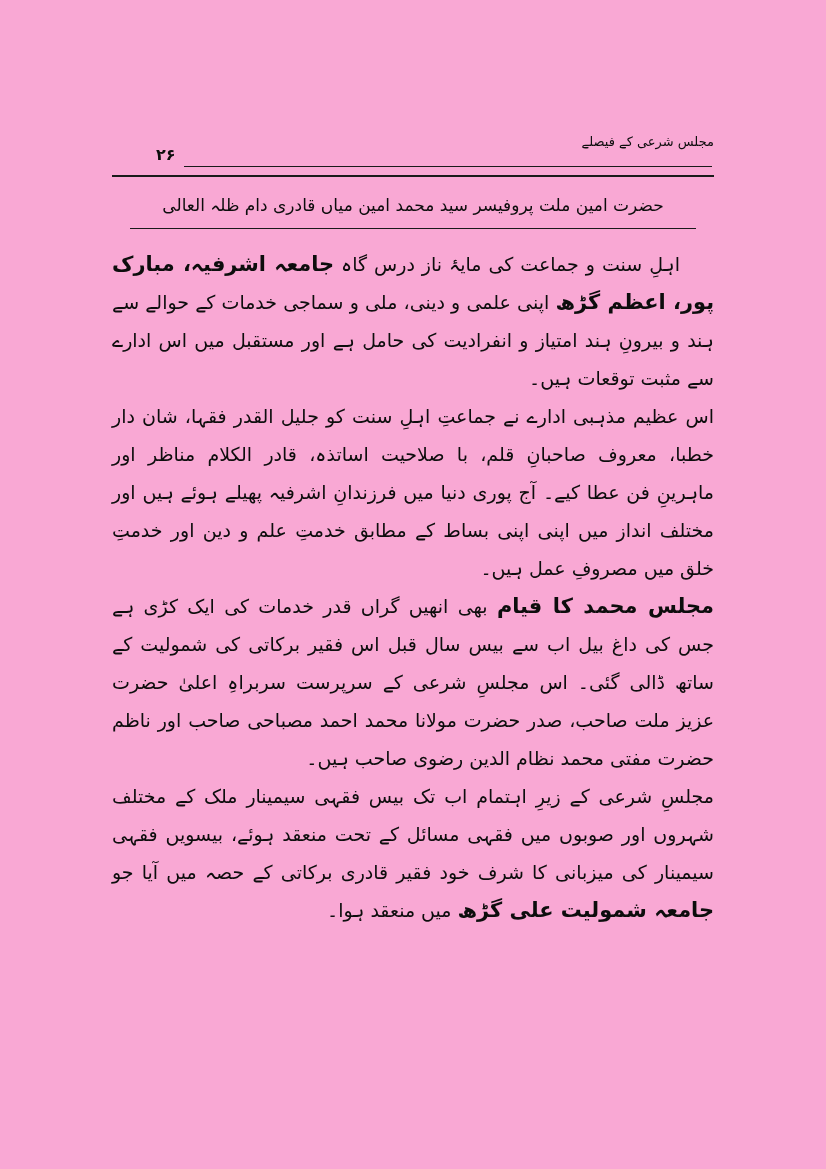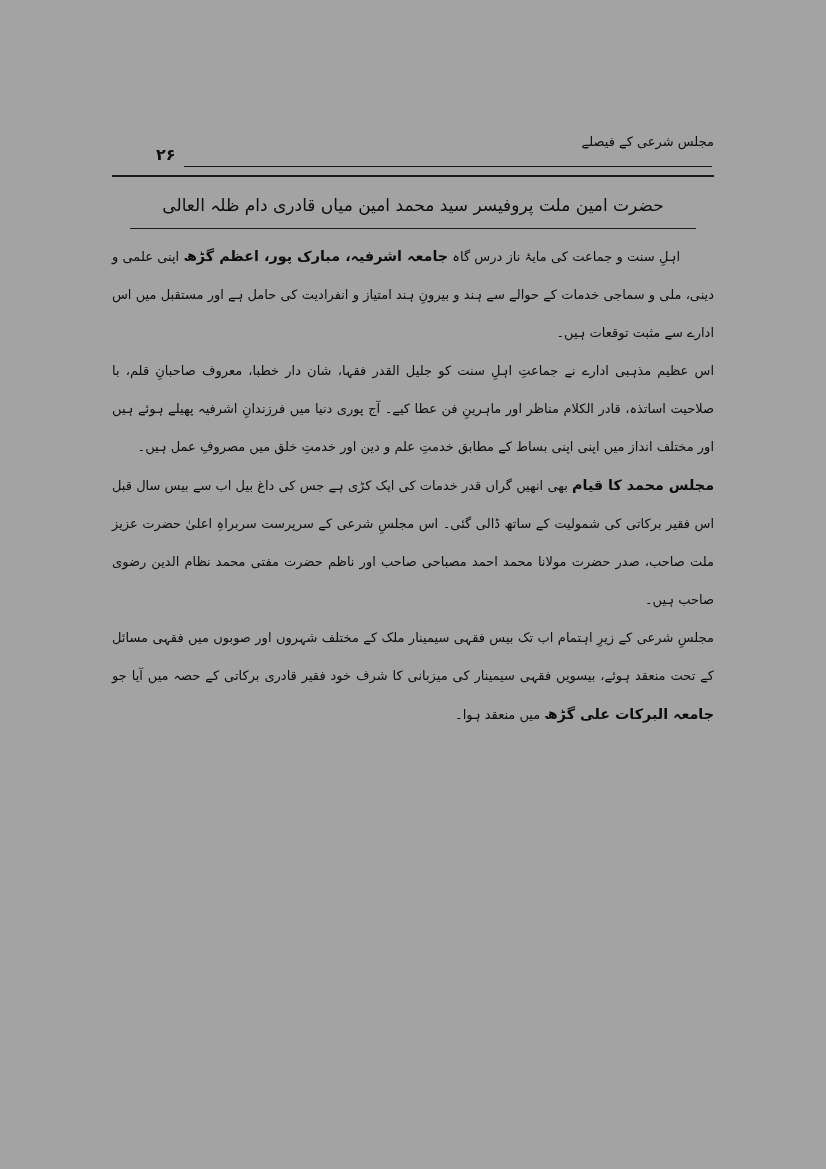--- a/index.html
+++ b/index.html
@@ -4,21 +4,21 @@
 <style>
   html, body {
     margin: 0;
     padding: 0;
     background: #ffffff;
   }
   .page {
     position: relative;
     width: 826px;
     height: 1169px;
-    background: #a3a3a3;
+    background: #f9a8d4;
     color: #0d0d0d;
     direction: rtl;
     font-family: "DejaVu Sans", sans-serif;
     overflow: hidden;
   }
   .content {
     position: absolute;
     top: 138px;
     right: 112px;
     width: 602px;
@@ -82,22 +82,22 @@
   }
   .subtitle.first { margin-top: 9px; }
   .subtitle-rule {
     border: none;
     border-top: 1.4px solid #1a1a1a;
     margin: 7px auto 0 auto;
     width: 94%;
   }
   
   .body-text {
-    margin-top: 8px;
-    font-size: 13px;
+    margin-top: 16px;
+    font-size: 19px;
     line-height: 38px;
     text-align: justify;
   }
   .body-text p { margin: 0; }
   .para.indent { text-indent: 34px; }
   .b {
     font-weight: bold;
     font-size: 1.1em;
   }
 </style>
@@ -118,18 +118,18 @@
     <div class="subtitle first">حضرت امین ملت پروفیسر سید محمد امین میاں قادری دام ظلہ العالی</div>
     <hr class="subtitle-rule">
 
     <div class="body-text">
       <p class="para indent"><span>اہلِ سنت و جماعت کی مایۂ ناز درس گاہ </span><span class="b">جامعہ اشرفیہ، مبارک پور، اعظم گڑھ</span><span> اپنی علمی و دینی، ملی و سماجی خدمات کے حوالے سے ہند و بیرونِ ہند امتیاز و انفرادیت کی حامل ہے اور مستقبل میں اس ادارے سے مثبت توقعات ہیں۔</span></p>
 
       <p class="para"><span>اس عظیم مذہبی ادارے نے جماعتِ اہلِ سنت کو جلیل القدر فقہا، شان دار خطبا، معروف صاحبانِ قلم، با صلاحیت اساتذہ، قادر الکلام مناظر اور ماہرینِ فن عطا کیے۔ آج پوری دنیا میں فرزندانِ اشرفیہ پھیلے ہوئے ہیں اور مختلف انداز میں اپنی اپنی بساط کے مطابق خدمتِ علم و دین اور خدمتِ خلق میں مصروفِ عمل ہیں۔</span></p>
 
       <p class="para"><span class="b">مجلس محمد کا قیام</span><span> بھی انھیں گراں قدر خدمات کی ایک کڑی ہے جس کی داغ بیل اب سے بیس سال قبل اس فقیر برکاتی کی شمولیت کے ساتھ ڈالی گئی۔ اس مجلسِ شرعی کے سرپرست سربراہِ اعلیٰ حضرت عزیز ملت صاحب، صدر حضرت مولانا محمد احمد مصباحی صاحب اور ناظم حضرت مفتی محمد نظام الدین رضوی صاحب ہیں۔</span></p>
 
-      <p class="para"><span>مجلسِ شرعی کے زیرِ اہتمام اب تک بیس فقہی سیمینار ملک کے مختلف شہروں اور صوبوں میں فقہی مسائل کے تحت منعقد ہوئے، بیسویں فقہی سیمینار کی میزبانی کا شرف خود فقیر قادری برکاتی کے حصہ میں آیا جو </span><span class="b">جامعہ البرکات علی گڑھ</span><span> میں منعقد ہوا۔</span></p>
+      <p class="para"><span>مجلسِ شرعی کے زیرِ اہتمام اب تک بیس فقہی سیمینار ملک کے مختلف شہروں اور صوبوں میں فقہی مسائل کے تحت منعقد ہوئے، بیسویں فقہی سیمینار کی میزبانی کا شرف خود فقیر قادری برکاتی کے حصہ میں آیا جو </span><span class="b">جامعہ شمولیت علی گڑھ</span><span> میں منعقد ہوا۔</span></p>
 
     </div>
 
   </div>
 </div>
 
 </body></html>

